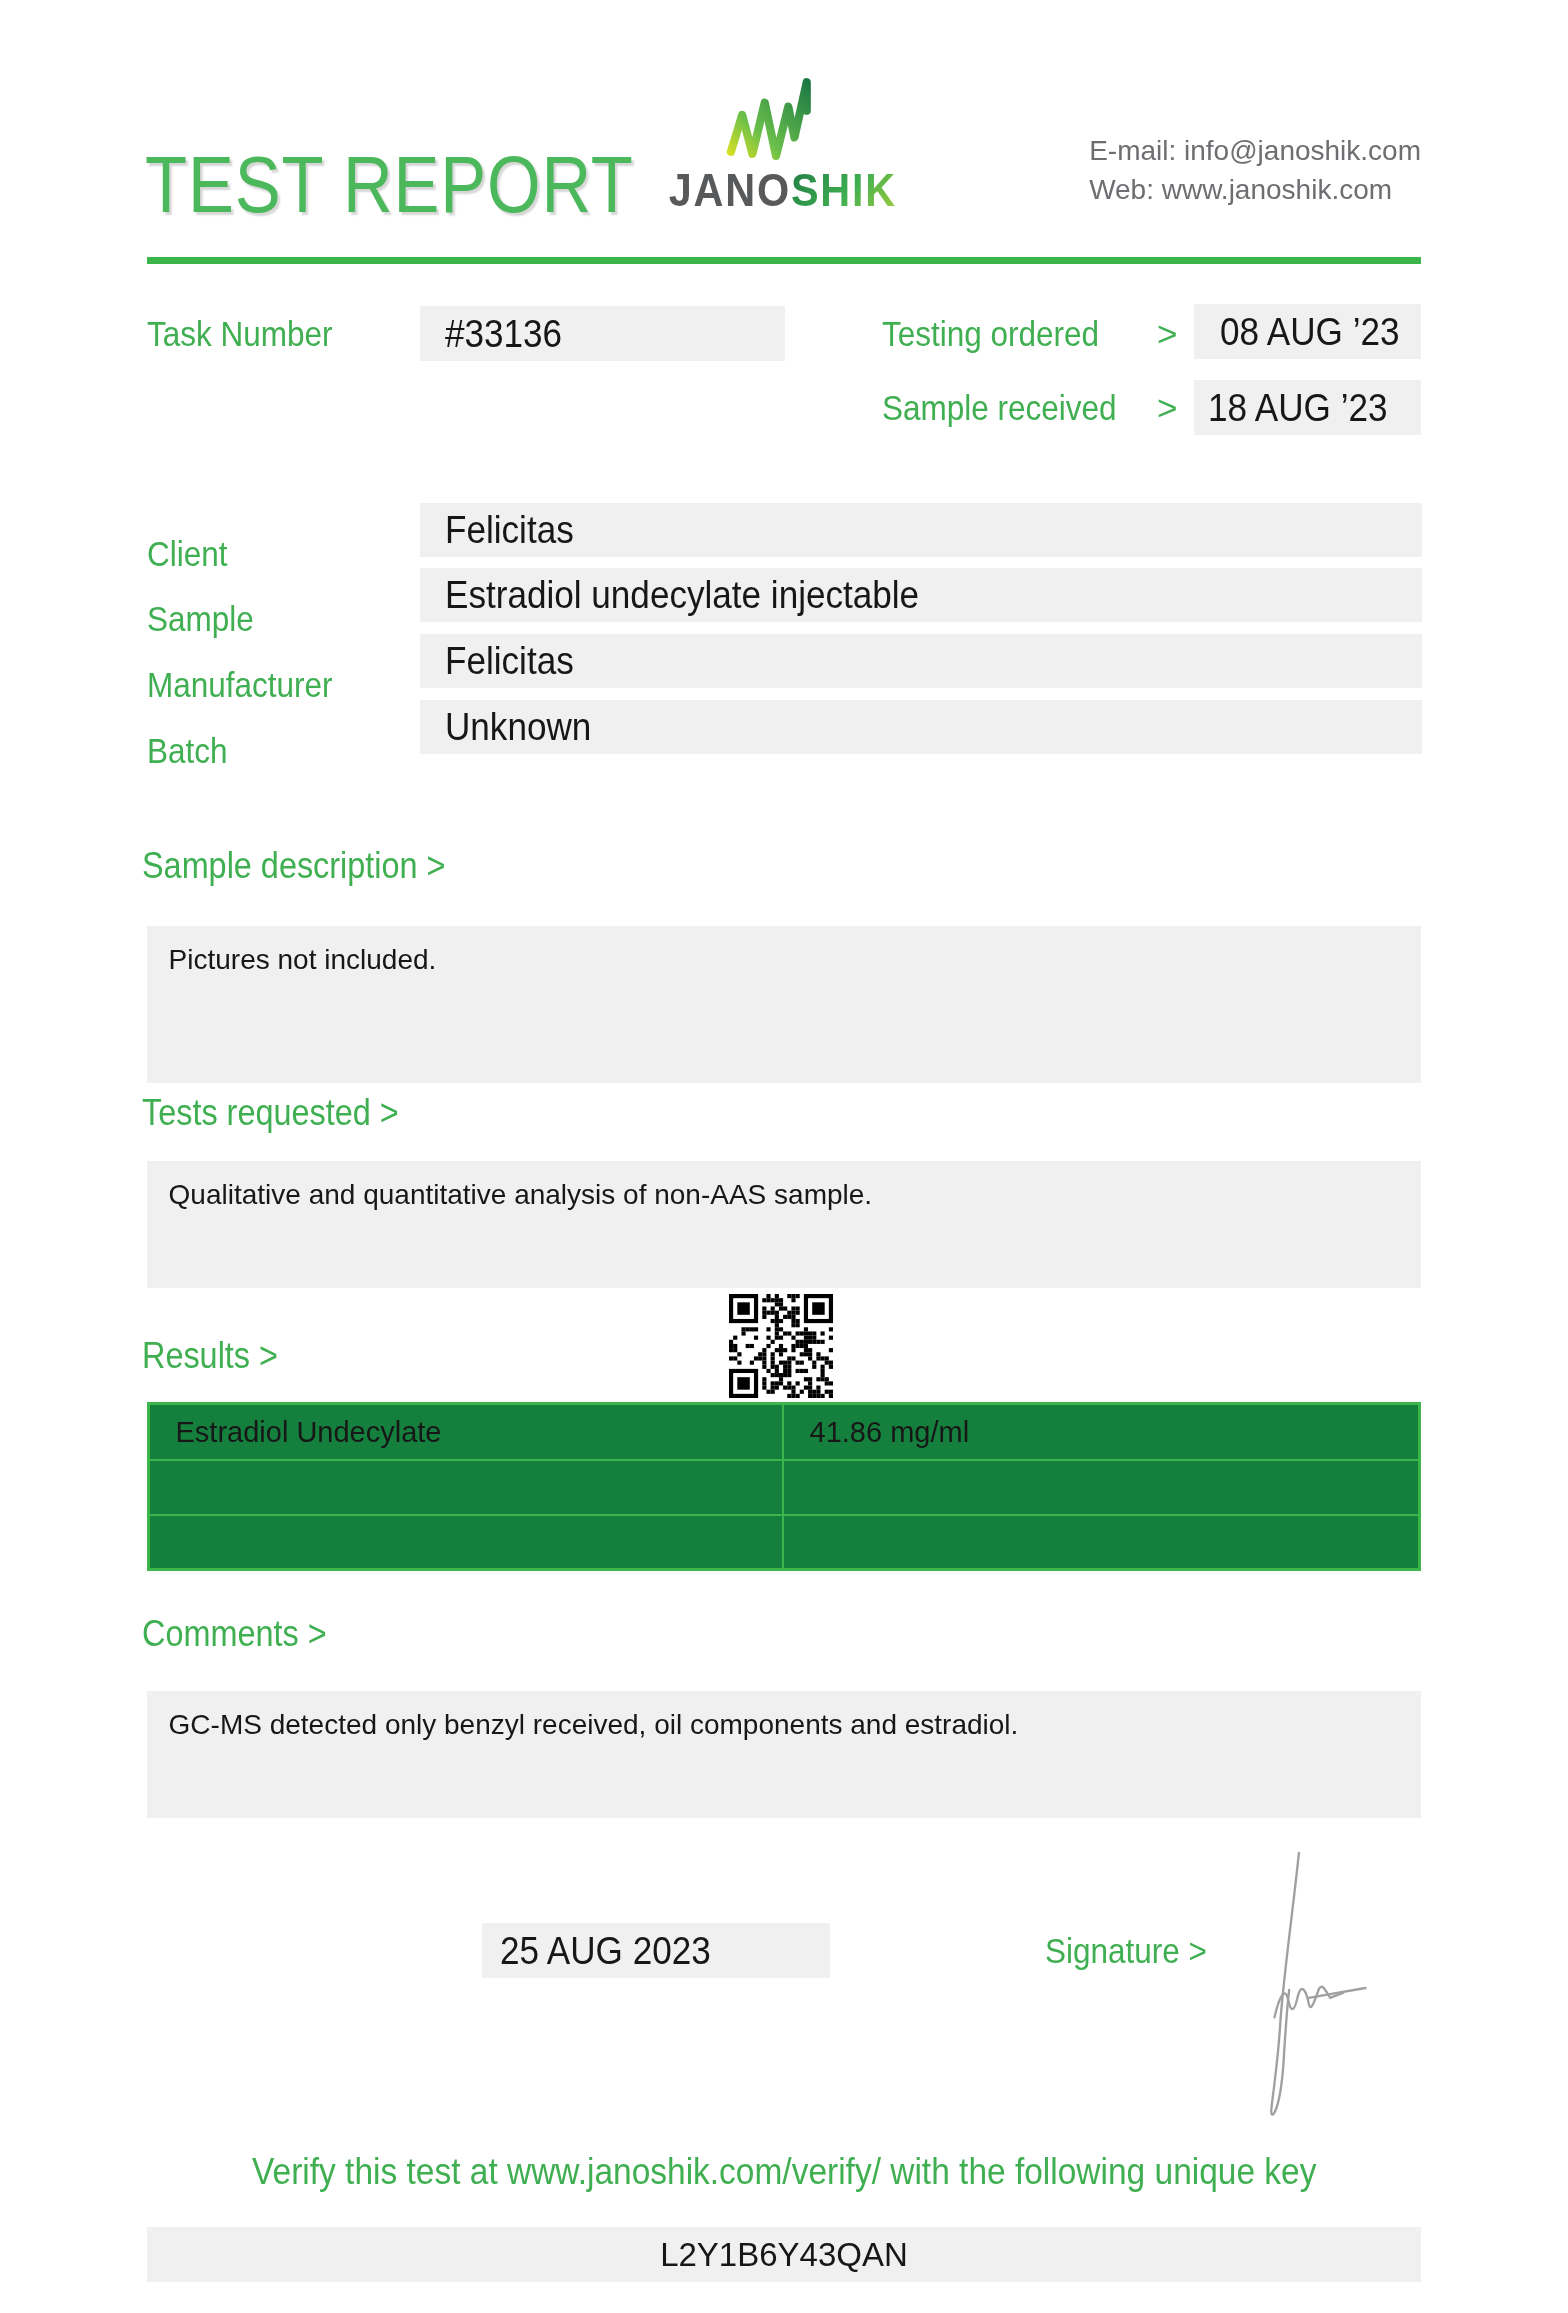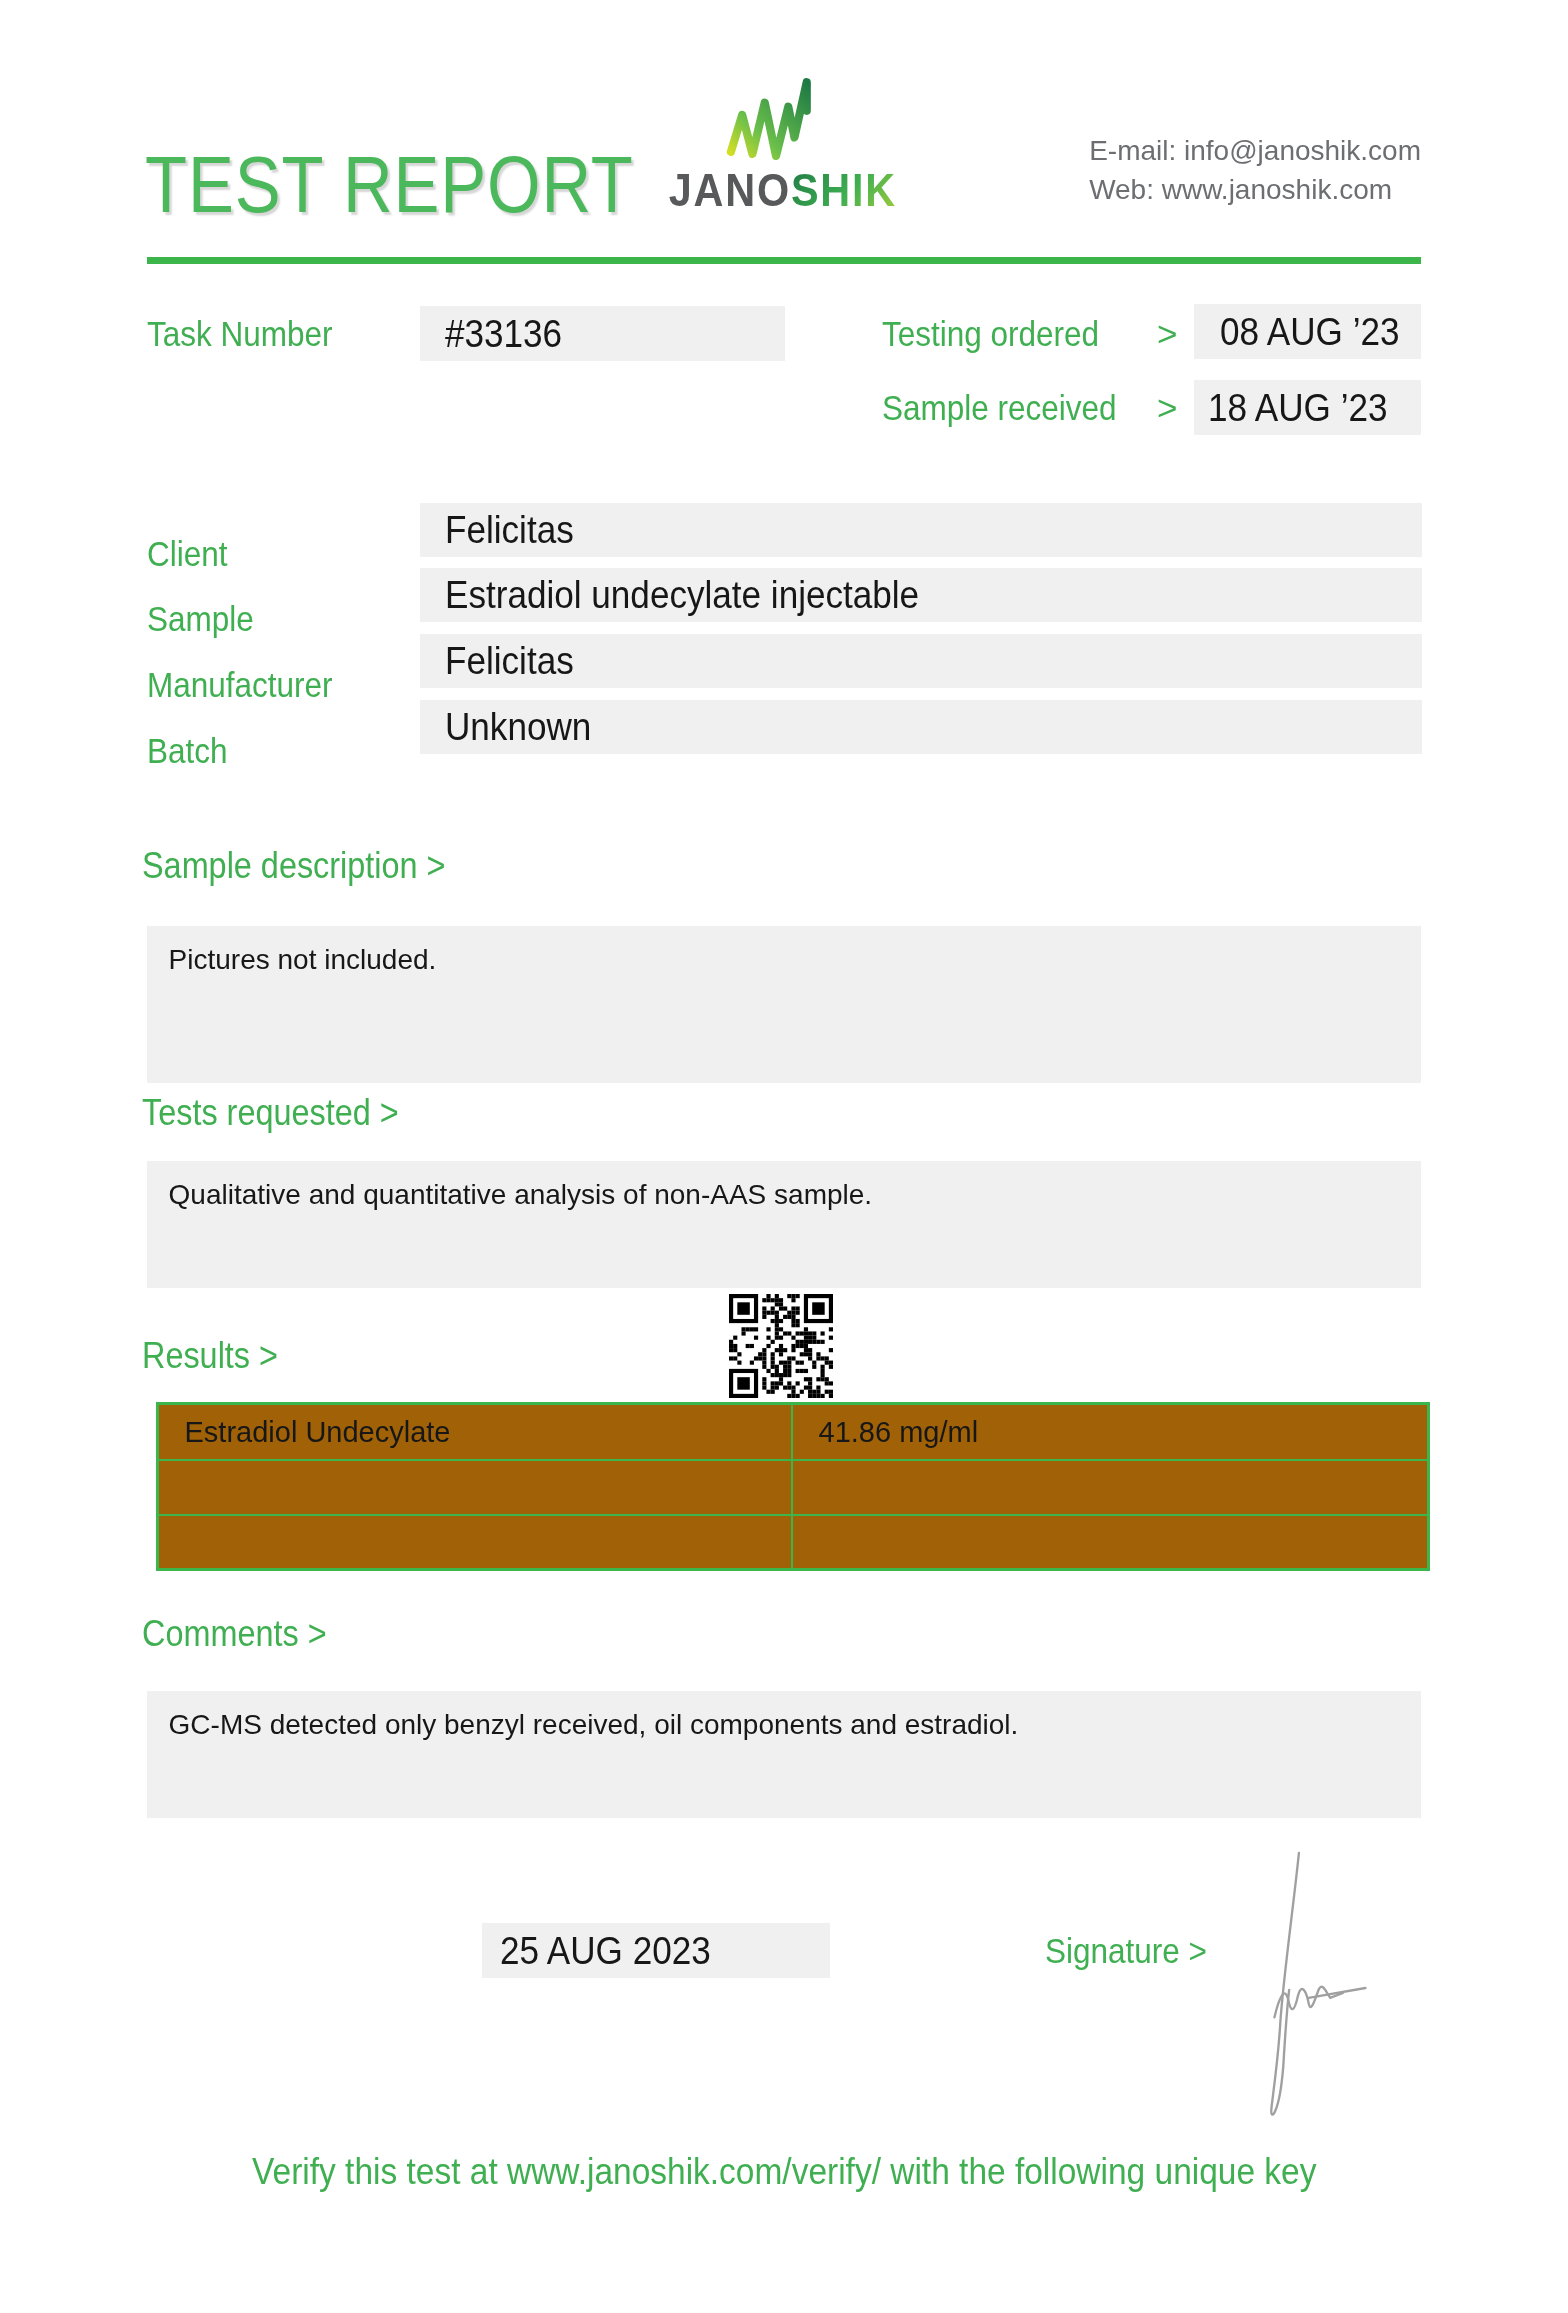--- a/index.html
+++ b/index.html
@@ -41,21 +41,21 @@
   .info-label{left:147px;margin-top:24px;}
   .info-box{left:420px;width:1002px;height:54px;}
 
   .sec-title{left:142px;font-size:36px;line-height:45px;}
   .sec-box{left:147px;width:1274px;font-size:28px;line-height:1.35;padding:14.7px 21.6px;}
 
   .qr{left:729px;top:1294px;width:104px;height:104px;}
 
   .rtable{left:147px;top:1402px;width:1274px;height:169px;border:3.9px solid #3CB54A;
           box-sizing:border-box;display:grid;grid-template-columns:634px 1fr;
-          grid-template-rows:1fr 1fr 1fr;background:#a16207;margin-left:9px;}
+          grid-template-rows:1fr 1fr 1fr;background:#15803d;}
   .rcell{display:flex;align-items:center;font-size:29px;padding-left:25.5px;box-sizing:border-box;}
   .rcell.c1{border-right:2.9px solid #3CB54A;}
   .rcell.rb{border-top:2.9px solid #3CB54A;}
 
   .analysis-label{left:147px;top:1923px;}
   .analysis-box{left:482px;top:1923px;width:348px;height:55px;}
   .analysis-date{font-size:39px;padding-left:17.6px;}
   .sig-label{left:1045px;top:1923px;}
   .sig-svg{left:1250px;top:1841px;width:137px;height:294px;}
 
@@ -386,15 +386,18 @@
     <g fill="none" stroke="#A0A0A0" stroke-width="2.4" stroke-linecap="round">
       <path d="M50,12 C44,70 34,140 31,185 C29,220 24,255 22,272 C20,288 30,280 34,230 C36,196 38,170 40,152"></path>
       <path d="M25,180 C30,158 36,148 39,162 C42,175 45,176 49,158 C53,143 58,155 60,166 C62,176 66,163 70,152 C74,143 78,155 82,160 L95,155"></path>
       <path d="M60,160 L118,150"></path>
     </g>
   </svg>
 
   <div class="abs verify">
     <span class="cx-c" style="transform:scaleX(.93);">Verify this test at www.janoshik.com/verify/ with the following unique key</span>
   </div>
+  <div class="abs graybox key-box">
+    <span>L2Y1B6Y43QAN</span>
+  </div>
 
 </div>
 
 
 </body></html>

